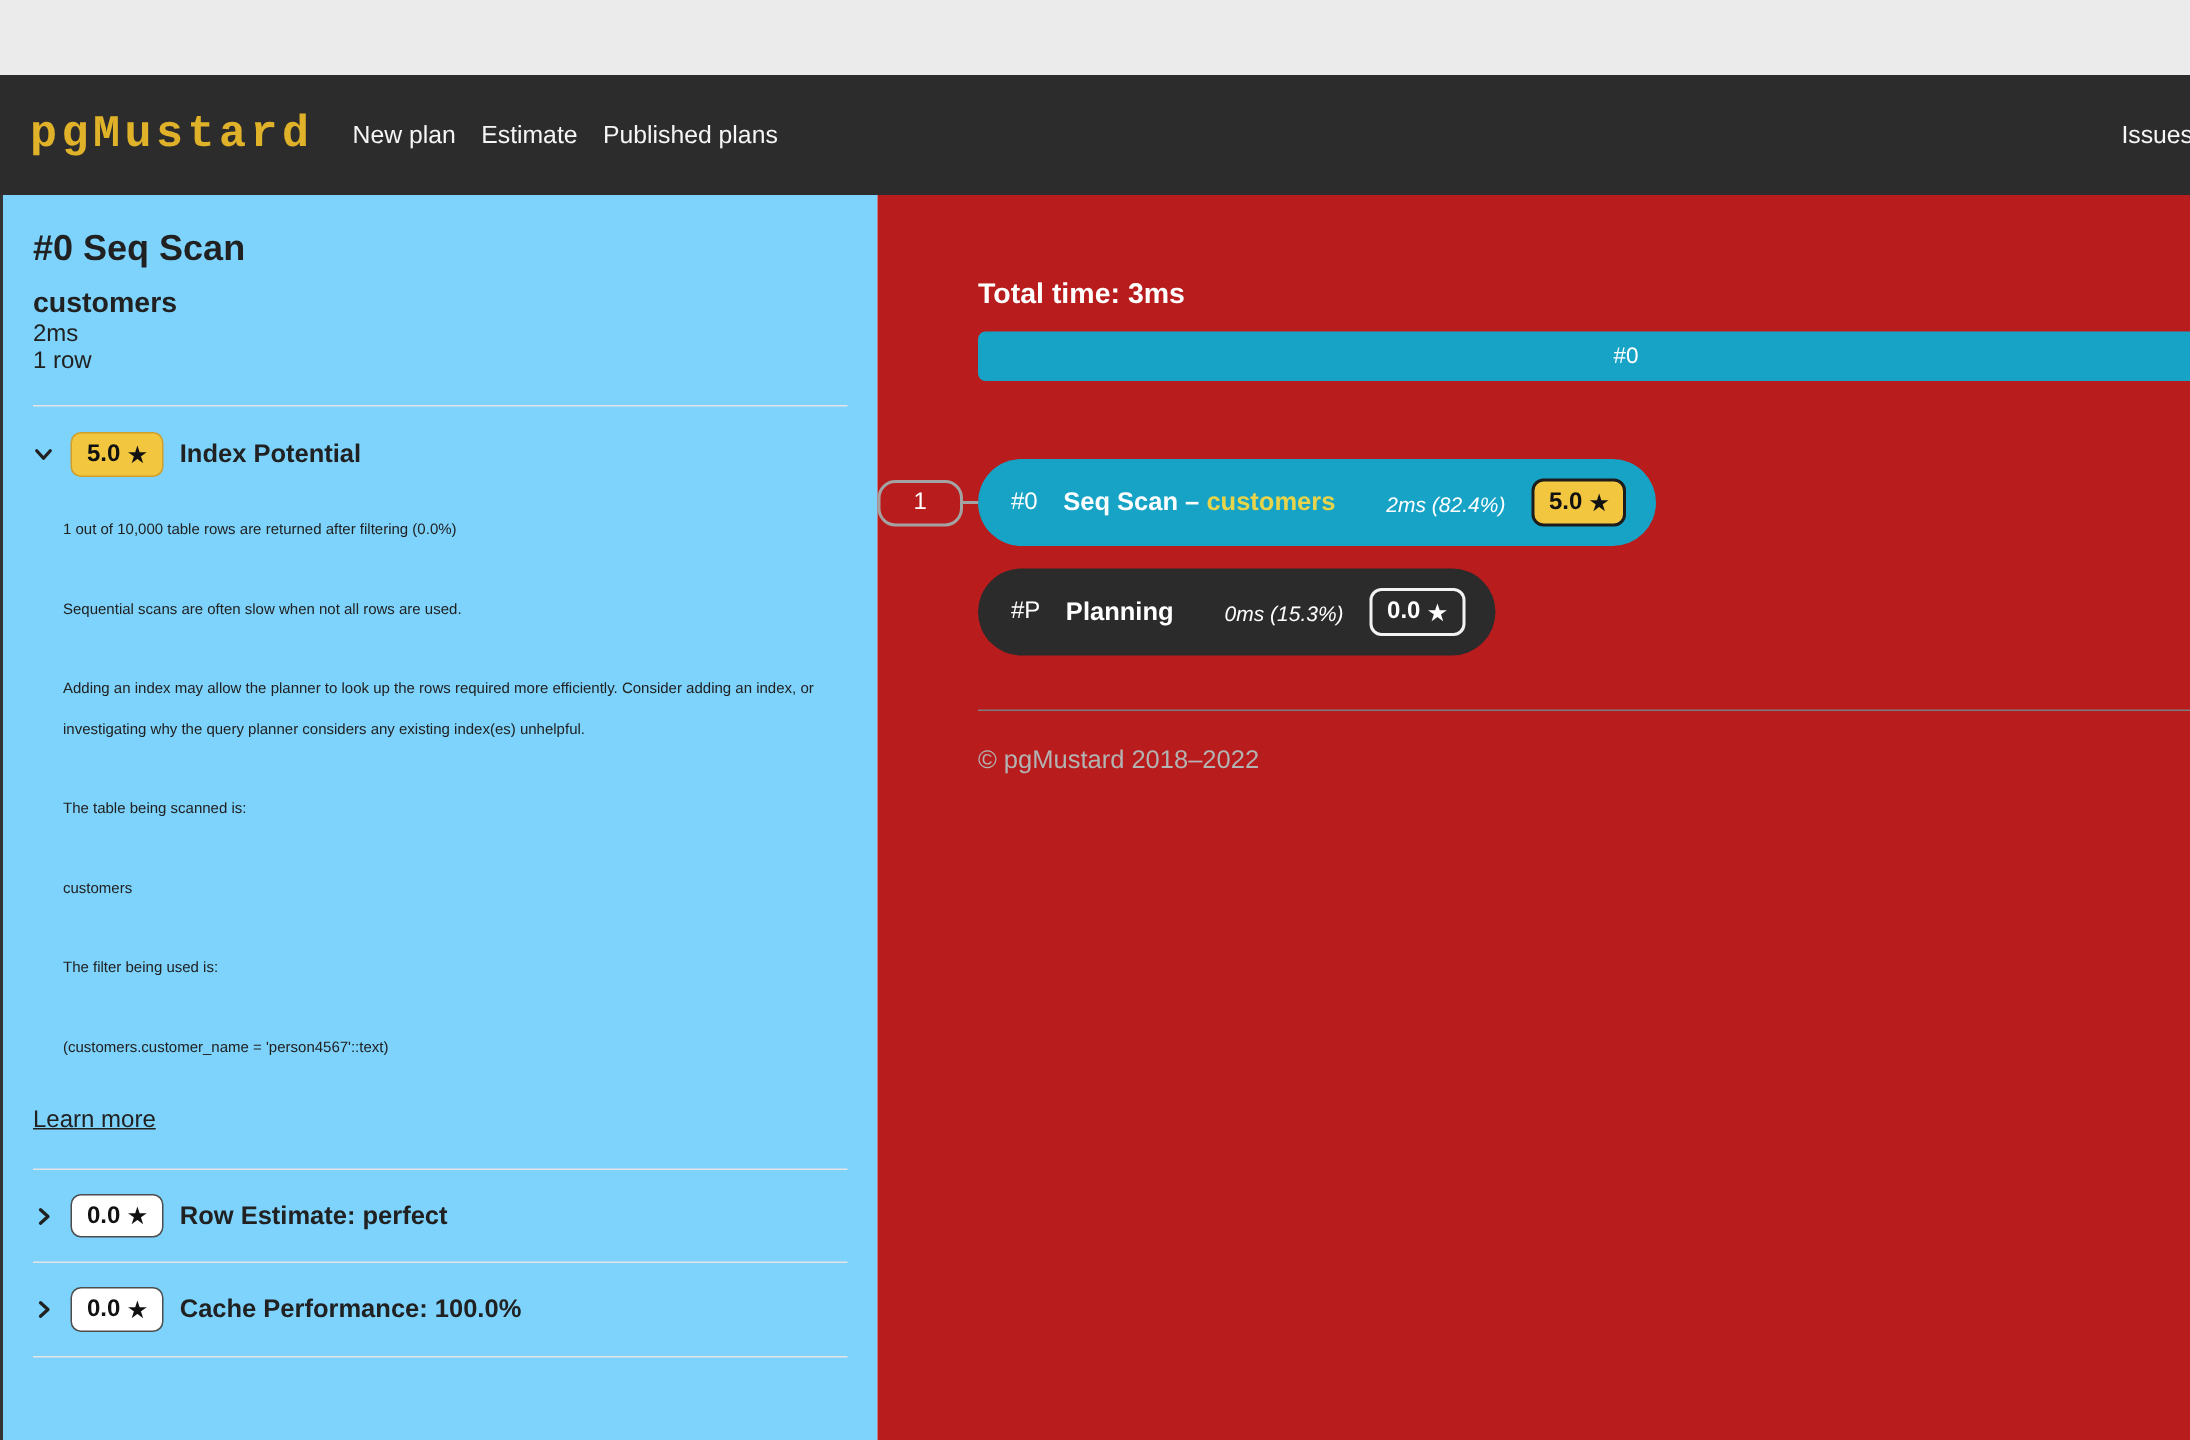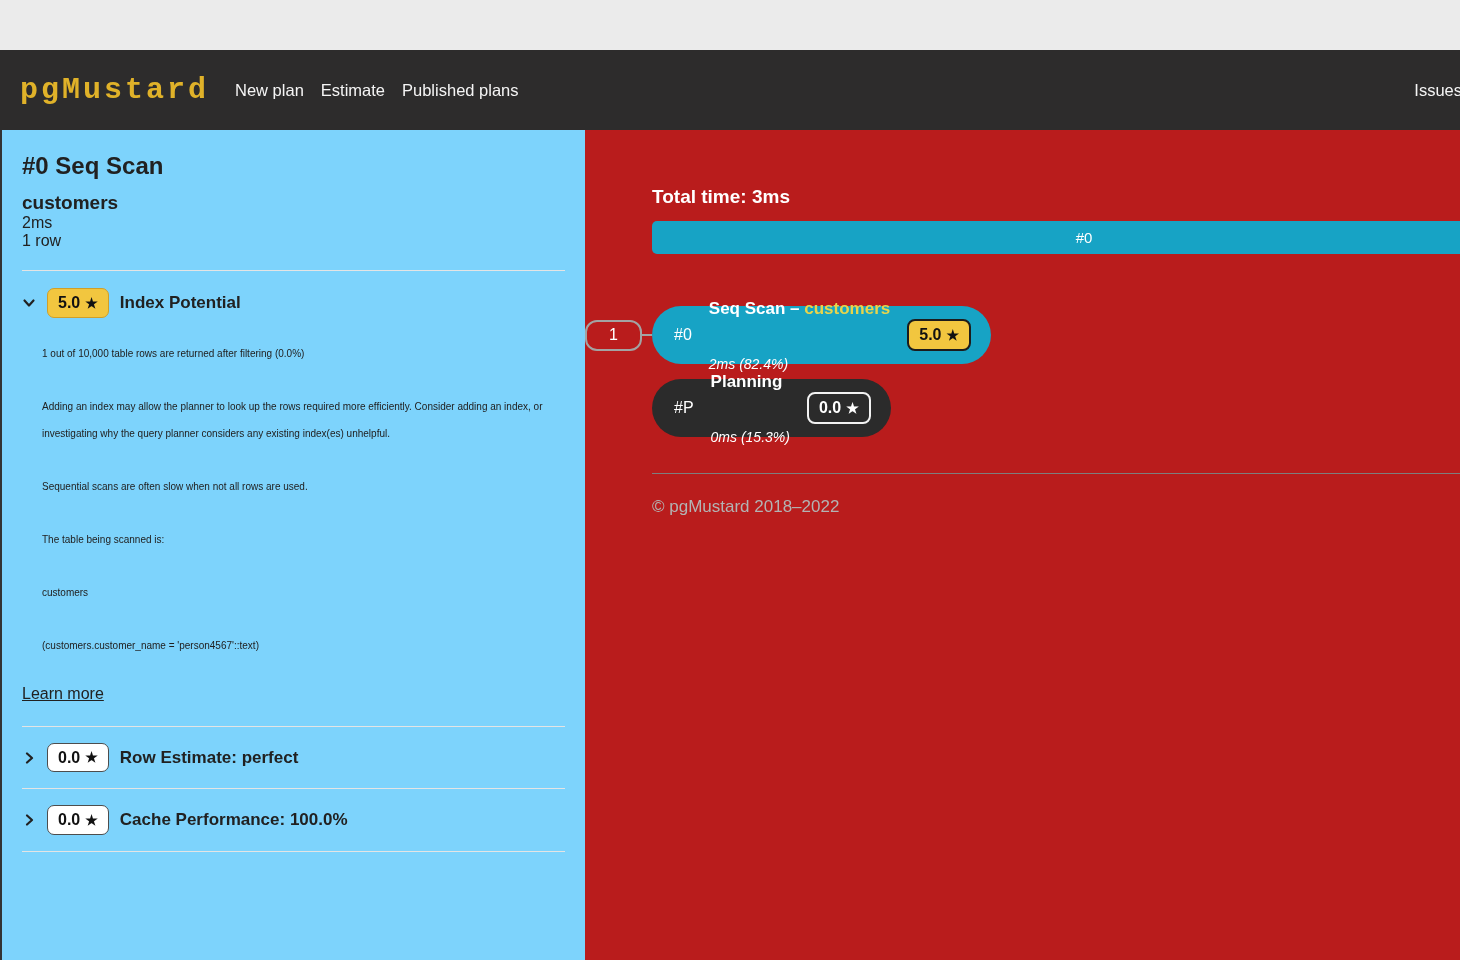--- a/index.html
+++ b/index.html
@@ -97,21 +97,21 @@
   .connector { width: 10px; height: 2px; background: #a3a3a3; }
 
   .plan-node {
     display: inline-flex; align-items: center; gap: 17px;
     height: 58px; border-radius: 29px; padding: 0 20px 0 18px;
     cursor: pointer;
   }
   .plan-node-blue { background: #17a3c5; }
   .plan-node-dark { background: #2b2b2b; margin-top: 15px; }
   .plan-node-id { font-size: 16px; color: #ffffff; padding-left: 4px; }
-  .plan-node-body { display: flex; flex-direction: column; gap: 34px; }
+  .plan-node-body { display: flex; flex-direction: row; gap: 34px; }
   .plan-node-title { font-size: 17px; font-weight: bold; color: #ffffff; white-space: nowrap; }
   .plan-node-title .rel { color: #e8d44b; }
   .plan-node-sub { font-size: 14px; color: #ffffff; margin-top: 3px; font-style: italic; }
   .node-badge {
     display: inline-flex; align-items: center;
     font-size: 16px; font-weight: bold; border-radius: 8px;
     padding: 3px 10px; line-height: 1.35; white-space: nowrap;
   }
   .node-badge .star { font-size: 14px; margin-left: 5px; }
   .node-badge-yellow { background: #f2c63f; color: #111111; border: 2px solid #1c1c1c; }
@@ -152,24 +152,25 @@
       </svg>
       <span class="badge badge-yellow">
         <span>5.0</span>
         <span class="star">★</span>
       </span>
       <span class="section-title">Index Potential</span>
     </div>
 
     <div class="section-body">
       <p>1 out of 10,000 table rows are returned after filtering (0.0%)</p>
+      <p>Sequential scans are often slow when not all rows are used.</p>
       <p>Adding an index may allow the planner to look up the rows required more efficiently. Consider adding an index, or investigating why the query planner considers any existing index(es) unhelpful.</p>
-      <p>Sequential scans are often slow when not all rows are used.</p>
       <p>The table being scanned is:</p>
       <p>customers</p>
+      <p>The filter being used is:</p>
       <p>(customers.customer_name = 'person4567'::text)</p>
       <a class="learn-more">Learn more</a>
     </div>
 
     <div class="collapsed-row">
       <svg class="chev" viewBox="0 0 14 14" fill="none">
         <path d="M5 2.5 L10 7 L5 11.5" stroke="#212121" stroke-width="2.2" stroke-linecap="round" stroke-linejoin="round"></path>
       </svg>
       <span class="badge badge-plain">
         <span>0.0</span>

